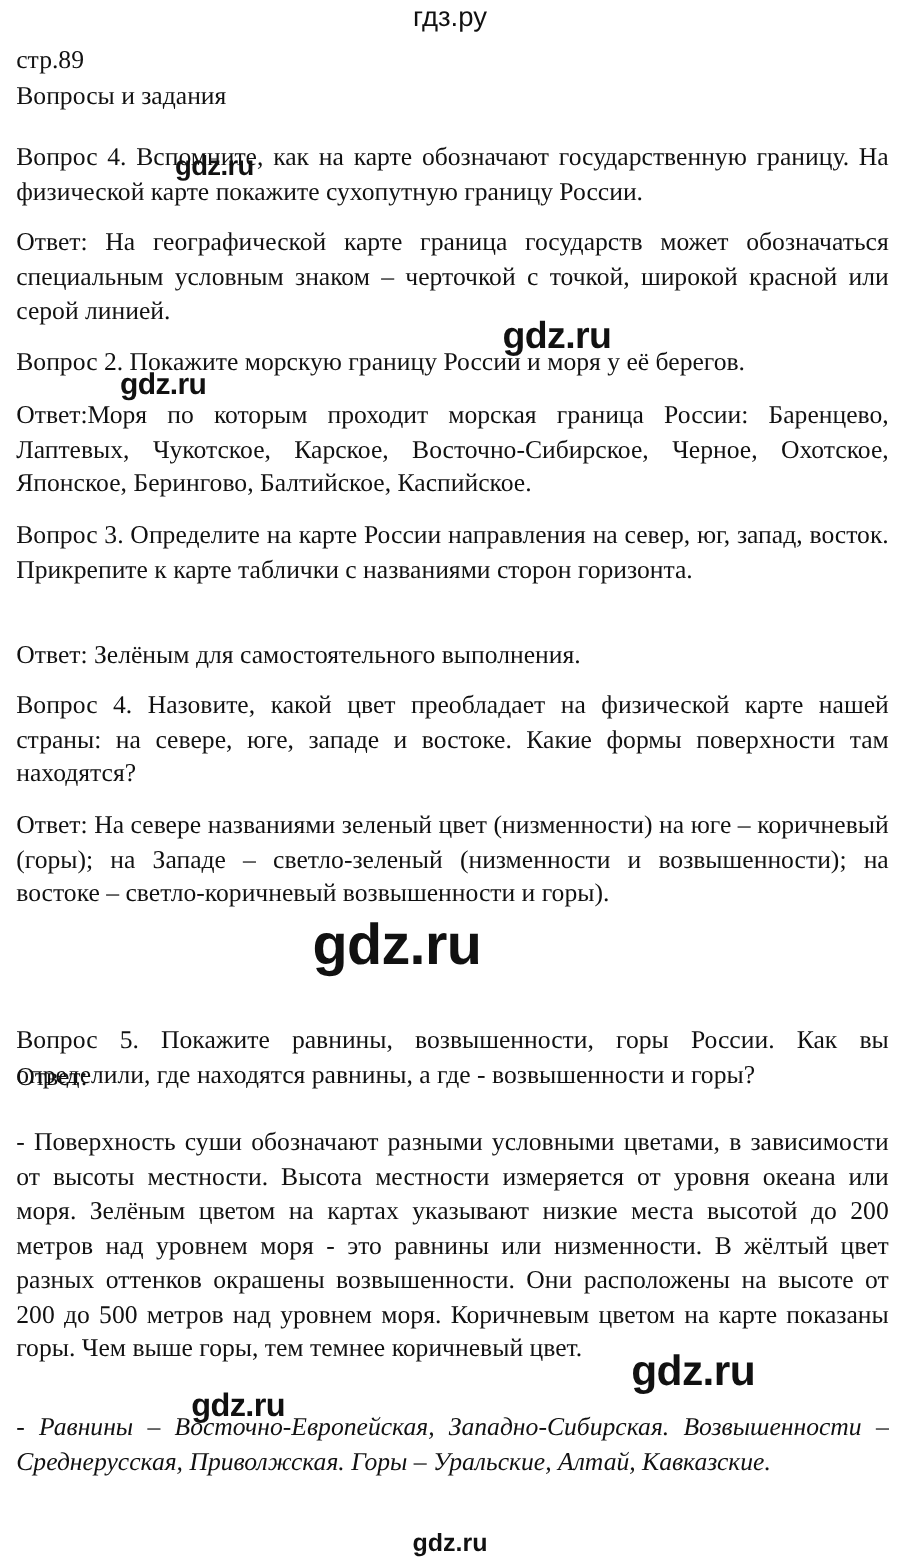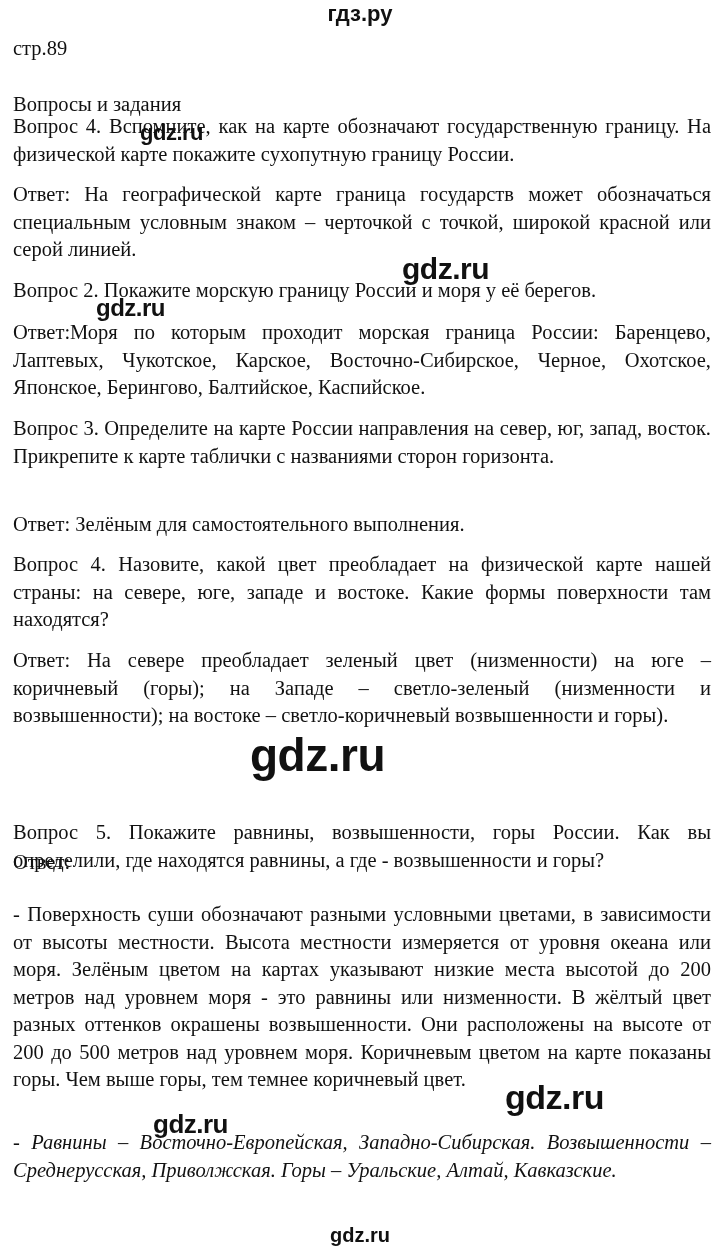--- a/index.html
+++ b/index.html
@@ -1,47 +1,47 @@
 <!DOCTYPE html>
 <html><head>
 <meta charset="utf-8">
 <style>
   html, body { margin: 0; padding: 0; background: #ffffff; }
   body { width: 720px; height: 1251px; position: relative; overflow: hidden;
          font-family: "Liberation Serif", serif; color: #111111; }
   .header { position: absolute; top: 0; left: 0; width: 720px; text-align: center;
-            font-family: "Liberation Sans", sans-serif; font-size: 22px; font-weight: bold;
+            font-family: "Liberation Sans", sans-serif; font-size: 22px; font-weight: normal;
             line-height: 28px; color: #111; }
   .footer { position: absolute; top: 1222px; left: 0; width: 720px; text-align: center;
             font-family: "Liberation Sans", sans-serif; font-size: 20px; font-weight: bold;
             line-height: 26px; color: #111; }
   .content { position: absolute; left: 12px; top: 34px; width: 698px; }
   .line { font-size: 20.5px; line-height: 27.5px; margin: 0; }
   .just { text-align: justify; text-align-last: left; }
   .p { margin: 1px; }
   .wm { position: absolute; font-family: "Liberation Sans", sans-serif; font-weight: bold;
         color: #111; letter-spacing: -0.5px; }
 </style>
 </head>
 <body>
 
 <div class="header">гдз.ру</div>
 
 <div class="content">
   <p class="line p" style="position:absolute;top:0;">стр.89</p>
-  <p class="line p" style="position:absolute;top:56px;">Вопросы и задания</p>
+  <p class="line p" style="position:absolute;top:29px;">Вопросы и задания</p>
 
   <p class="line just p" style="position:absolute;top:78px;width:698px;">Вопрос 4. Вспомните, как на карте обозначают государственную границу. На физической карте покажите сухопутную границу России.</p>
   <p class="line just p" style="position:absolute;top:146px;width:698px;">Ответ: На географической карте граница государств может обозначаться специальным условным знаком – черточкой с точкой, широкой красной или серой линией.</p>
   <p class="line just p" style="position:absolute;top:242px;width:698px;">Вопрос 2. Покажите морскую границу России и моря у её берегов.</p>
   <p class="line just p" style="position:absolute;top:284px;width:698px;">Ответ:Моря по которым проходит морская граница России: Баренцево, Лаптевых, Чукотское, Карское, Восточно-Сибирское, Черное, Охотское, Японское, Берингово, Балтийское, Каспийское.</p>
   <p class="line just p" style="position:absolute;top:380px;width:698px;">Вопрос 3. Определите на карте России направления на север, юг, запад, восток. Прикрепите к карте таблички с названиями сторон горизонта.</p>
   <p class="line just p" style="position:absolute;top:476px;width:698px;">Ответ: Зелёным для самостоятельного выполнения.</p>
   <p class="line just p" style="position:absolute;top:516px;width:698px;">Вопрос 4. Назовите, какой цвет преобладает на физической карте нашей страны: на севере, юге, западе и востоке. Какие формы поверхности там находятся?</p>
-  <p class="line just p" style="position:absolute;top:612px;width:698px;">Ответ: На севере преобладает зеленый цвет (низменности) на юге – коричневый (горы); на Западе – светло-зеленый (низменности и возвышенности); на востоке – светло-коричневый возвышенности и горы).</p>
+  <p class="line just p" style="position:absolute;top:612px;width:698px;">Ответ: На севере названиями зеленый цвет (низменности) на юге – коричневый (горы); на Западе – светло-зеленый (низменности и возвышенности); на востоке – светло-коричневый возвышенности и горы).</p>
   <p class="line just p" style="position:absolute;top:784px;width:698px;">Вопрос 5. Покажите равнины, возвышенности, горы России. Как вы определили, где находятся равнины, а где - возвышенности и горы?</p>
   <p class="line p" style="position:absolute;top:814px;">Ответ:</p>
   <p class="line just p" style="position:absolute;top:866px;width:698px;">- Поверхность суши обозначают разными условными цветами, в зависимости от высоты местности. Высота местности измеряется от уровня океана или моря. Зелёным цветом на картах указывают низкие места высотой до 200 метров над уровнем моря - это равнины или низменности. В жёлтый цвет разных оттенков окрашены возвышенности. Они расположены на высоте от 200 до 500 метров над уровнем моря. Коричневым цветом на карте показаны горы. Чем выше горы, тем темнее коричневый цвет.</p>
   <p class="line just p" style="position:absolute;top:1094px;width:698px;font-style:italic;">- Равнины – Восточно-Европейская, Западно-Сибирская. Возвышенности – Среднерусская, Приволжская. Горы – Уральские, Алтай, Кавказские.</p>
 </div>
 
 <div class="wm" style="left:140px;top:120px;font-size:22px;">gdz.ru</div>
 <div class="wm" style="left:402px;top:252px;font-size:30px;">gdz.ru</div>
 <div class="wm" style="left:96px;top:294px;font-size:24px;">gdz.ru</div>
 <div class="wm" style="left:250px;top:728px;font-size:46px;">gdz.ru</div>

